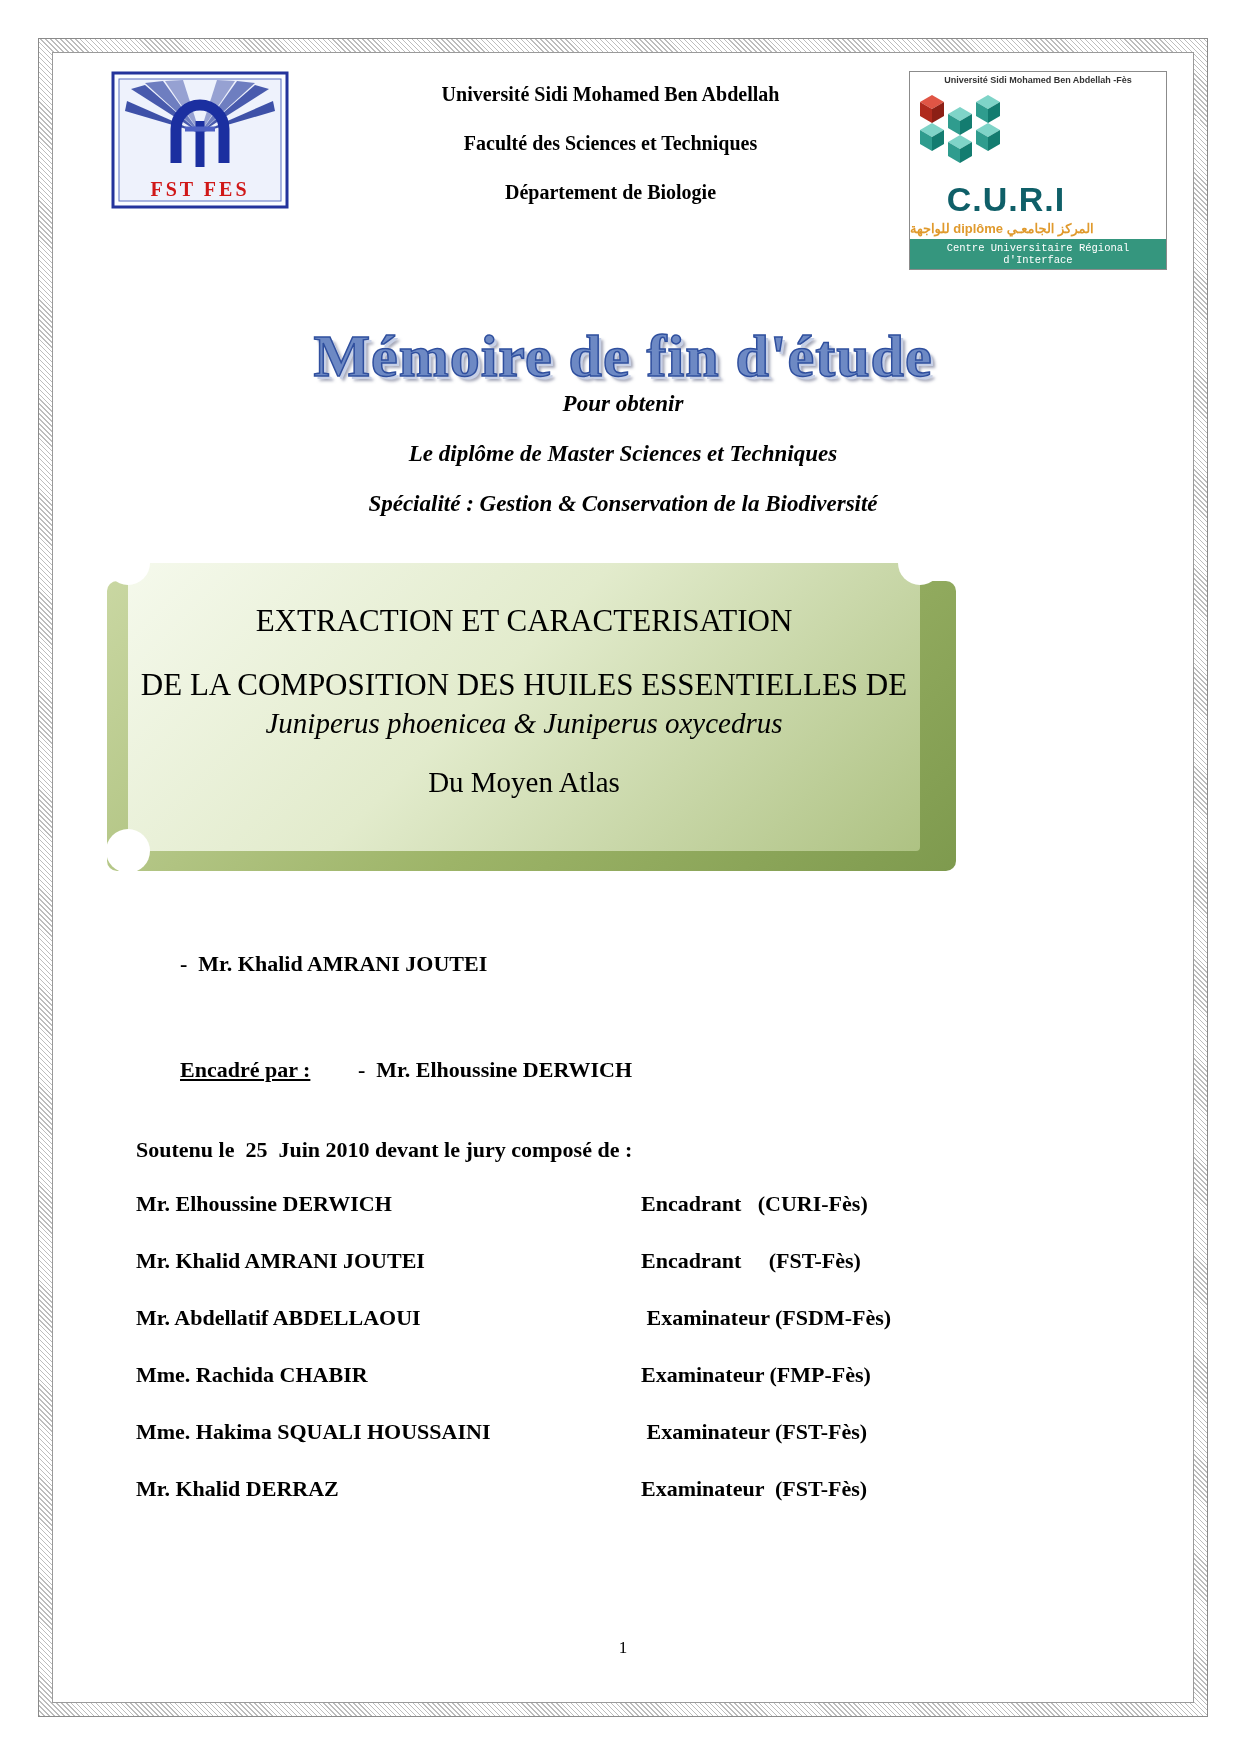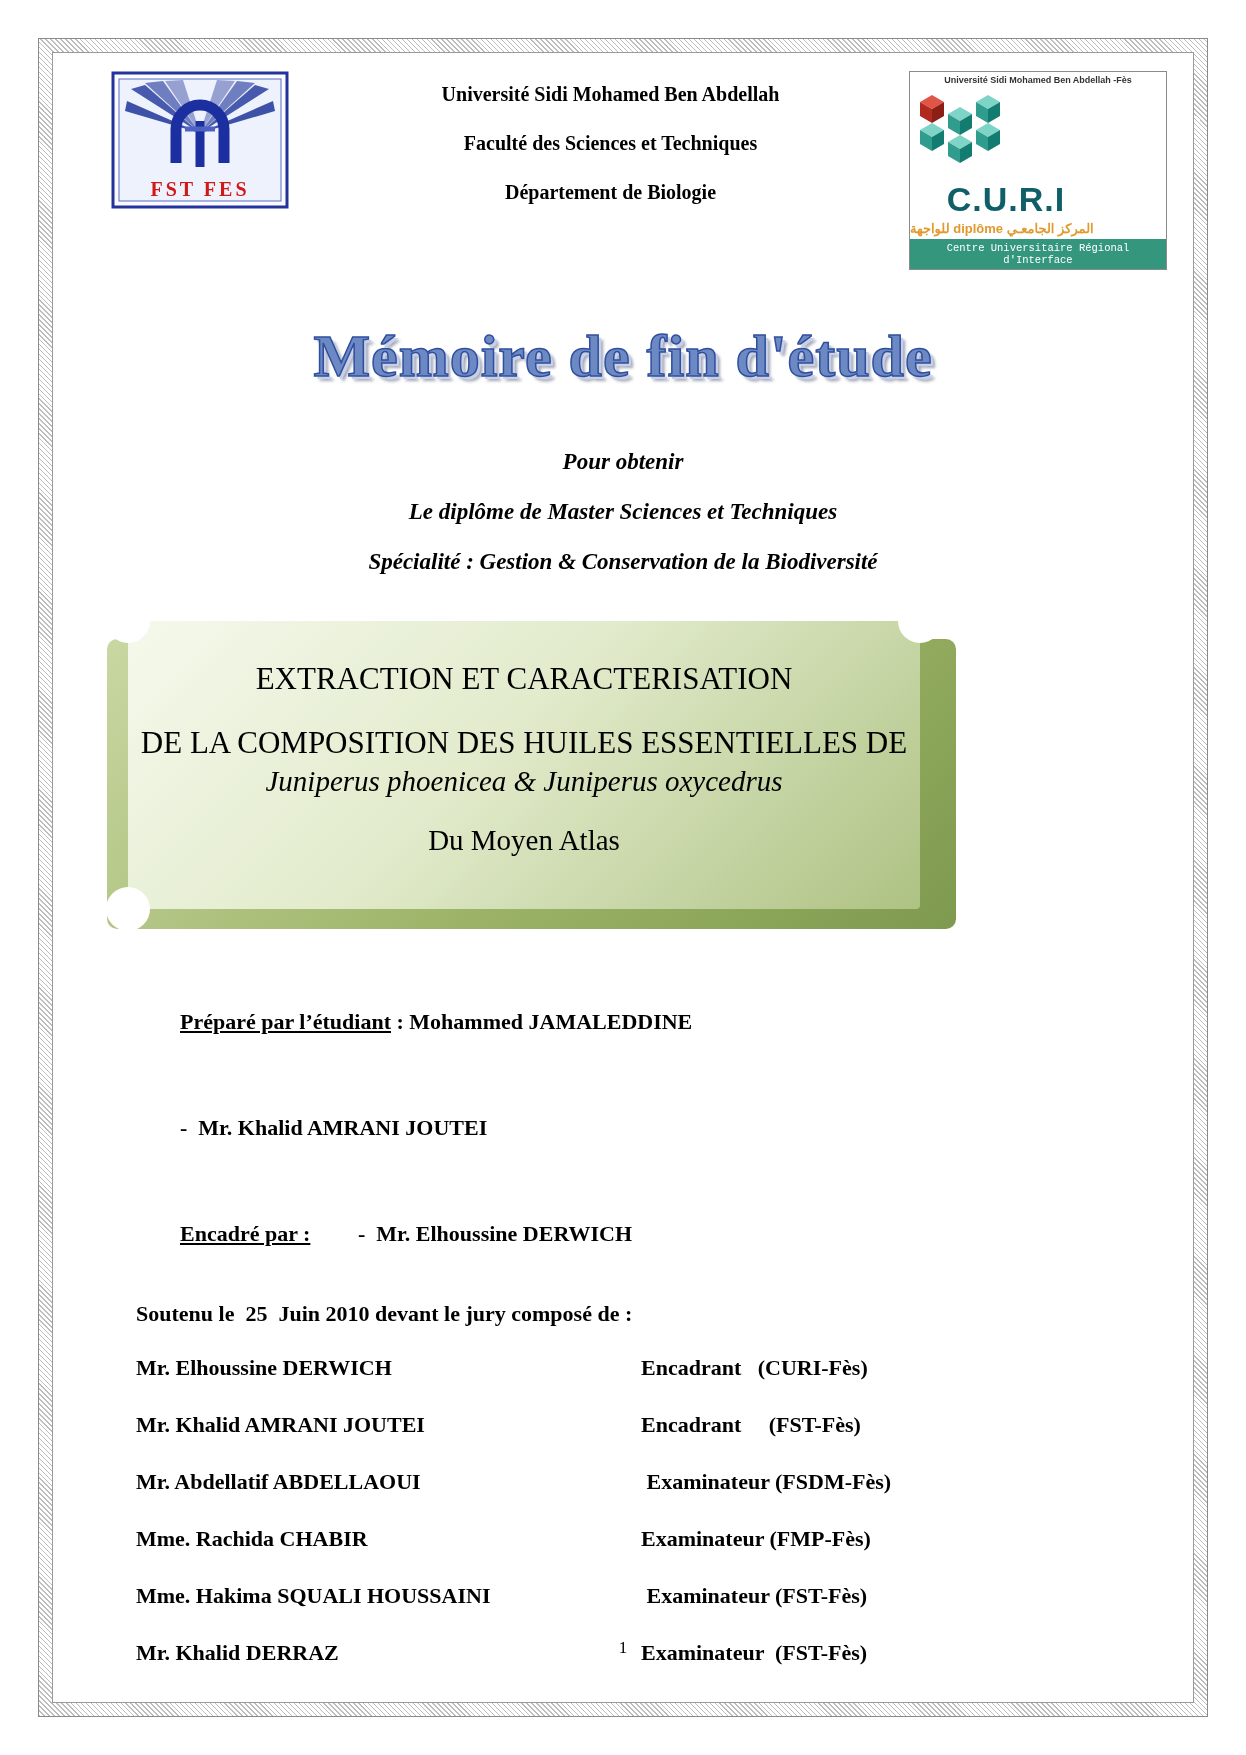--- a/index.html
+++ b/index.html
@@ -32,21 +32,21 @@
                padding:2px 8px 3px 0;}
   .curi-bottom{background:#35967e;color:#ffffff;font-size:10.5px;text-align:center;padding:3px 0;font-family:Liberation Mono, monospace;}
   
   .banner{text-align:center;margin-top:52px;}
   .banner-title{
     display:inline-block;font-weight:bold;font-size:60px;letter-spacing:1px;
     color:#6d89c4;-webkit-text-stroke:1.5px #2f4f9e;
     text-shadow:3px 3px 0 #c7d0e6,5px 5px 3px rgba(90,95,125,0.55);
   }
   
-  .degree{text-align:center;margin-top:58px;}
+  .degree{text-align:center;}
   .degree-line{font-size:23px;font-weight:bold;font-style:italic;margin:0 0 24px;}
   
   .plaque-wrap{position:relative;margin:46px 0 0 38px;width:792px;padding-left:37px;}
   .plaque-back{
     position:absolute;left:16px;top:18px;right:-36px;bottom:-20px;
     background:linear-gradient(135deg,#c9d7a2 0%,#9db468 55%,#7e9a4e 100%);
     border-radius:10px;
   }
   .plaque{
     position:relative;background:linear-gradient(135deg,#f5f9ec 0%,#e2ebcc 45%,#aec283 100%);
@@ -171,23 +171,20 @@
         <span class="notch tr"></span>
         <span class="notch bl"></span>
         <p class="pl1">EXTRACTION ET CARACTERISATION</p>
         <p class="pl2">DE LA COMPOSITION DES HUILES ESSENTIELLES DE</p>
         <p class="pl3">Juniperus phoenicea &amp; Juniperus oxycedrus</p>
         <p class="pl4">Du Moyen Atlas</p>
       </div>
     </div>
 
     <div class="credits">
-      <div class="row prepared">
-        <span class="u">Préparé par l’étudiant</span><span> : </span><span>Mohammed JAMALEDDINE</span>
-      </div>
       <div class="row sup2">
         <span>-  Mr. Khalid AMRANI JOUTEI</span>
       </div>
       <div class="row">
         <span class="sup-label u">Encadré par :</span><span>-  Mr. Elhoussine DERWICH</span>
       </div>
       <div class="row">Soutenu le  25  Juin 2010 devant le jury composé de :</div>
     </div>
 
     <div class="jury">

